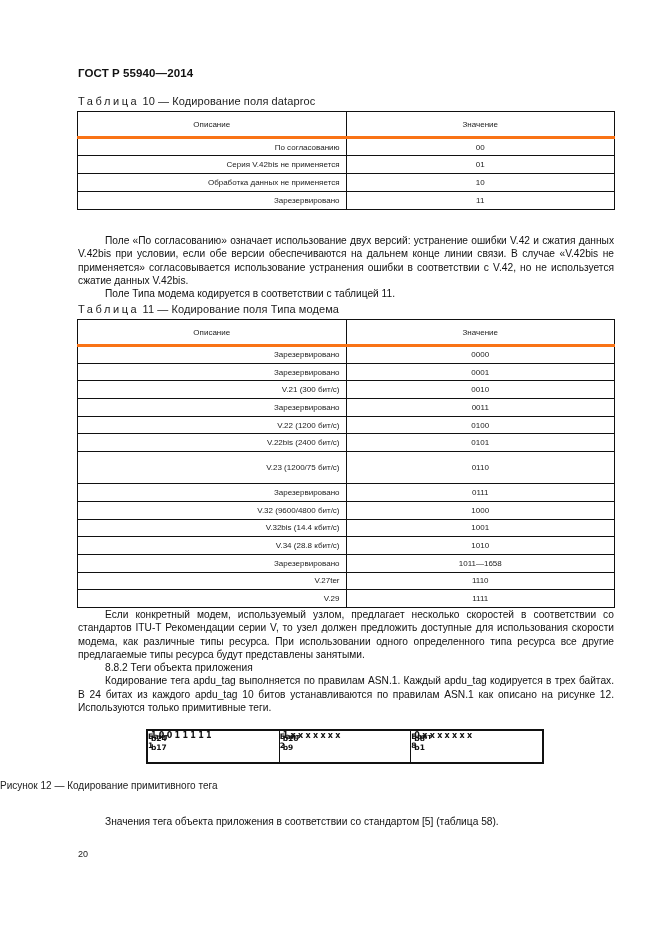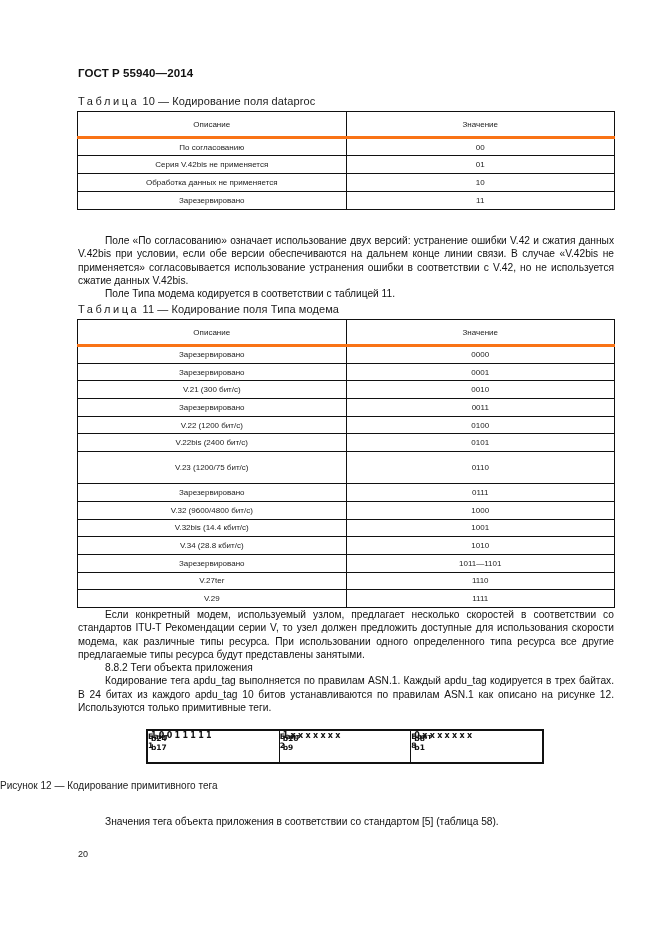--- a/index.html
+++ b/index.html
@@ -5,21 +5,21 @@
   html, body { margin: 0; padding: 0; background: #ffffff; }
   body { width: 661px; height: 936px; position: relative; overflow: hidden;
          font-family: "Liberation Sans", sans-serif; color: #111; }
   .abs { position: absolute; }
   .doc-header { left: 78px; top: 67px; font-size: 11.5px; font-weight: bold; letter-spacing: 0.1px; }
   .caption { font-size: 11px; color: #222; letter-spacing: 0.1px; }
   .caption .spaced { letter-spacing: 2.6px; }
   table.grid { border-collapse: collapse; position: absolute; font-size: 8px; color: #222; }
   table.grid td, table.grid th { border: 1px solid #111; padding: 0 6px; font-weight: normal; }
   table.grid th { height: 24px; text-align: center; border-bottom: 3px solid #f97316; }
-  table.grid td.desc { text-align: center; margin-left: 48px; }
+  table.grid td.desc { text-align: right; margin-left: 48px; }
   table.grid td.val { text-align: center; }
   .para { font-size: 10.2px; line-height: 13.3px; text-align: justify; color: #111; }
   .para p { margin: 0; text-indent: 27px; }
   .fig { position: absolute; left: 146px; top: 729px; width: 398px; height: 35px;
          border: 2px solid #111; box-sizing: border-box; display: flex; font-family: "DejaVu Sans", sans-serif; }
   .fig .col { flex: 1; display: flex; flex-direction: row; border-right: 1px solid #111; }
   .fig .col:last-child { border-right: none; }
   .fig .top { height: 21px; border-bottom: 2px solid #111; position: relative; }
   .fig .byte { position: absolute; top: 1px; left: 0; right: 0; text-align: center; font-size: 7.5px; font-weight: bold; }
   .fig .bits { position: absolute; bottom: 0px; left: 3px; font-size: 7.5px; font-weight: bold; }
@@ -121,21 +121,21 @@
   <tr style="height:17.7px">
         <td class="desc">V.32bis (14.4 кбит/с)</td>
         <td class="val">1001</td>
       </tr>
   <tr style="height:17.7px">
         <td class="desc">V.34 (28.8 кбит/с)</td>
         <td class="val">1010</td>
       </tr>
   <tr style="height:17.7px">
         <td class="desc">Зарезервировано</td>
-        <td class="val">1011—1101</td>
+        <td class="val">1011—1658</td>
       </tr>
   <tr style="height:17.7px">
         <td class="desc">V.27ter</td>
         <td class="val">1110</td>
       </tr>
   <tr style="height:17.7px">
         <td class="desc">V.29</td>
         <td class="val">1111</td>
       </tr>
 </tbody>

